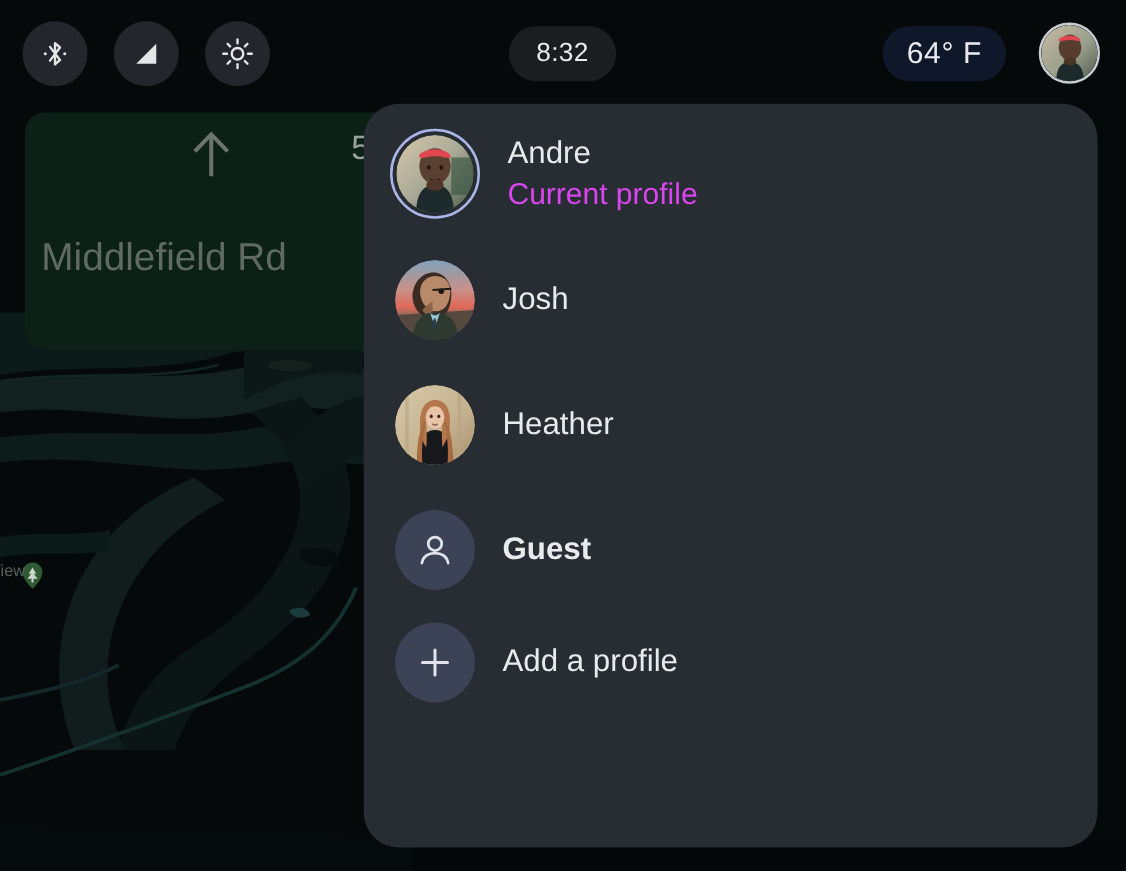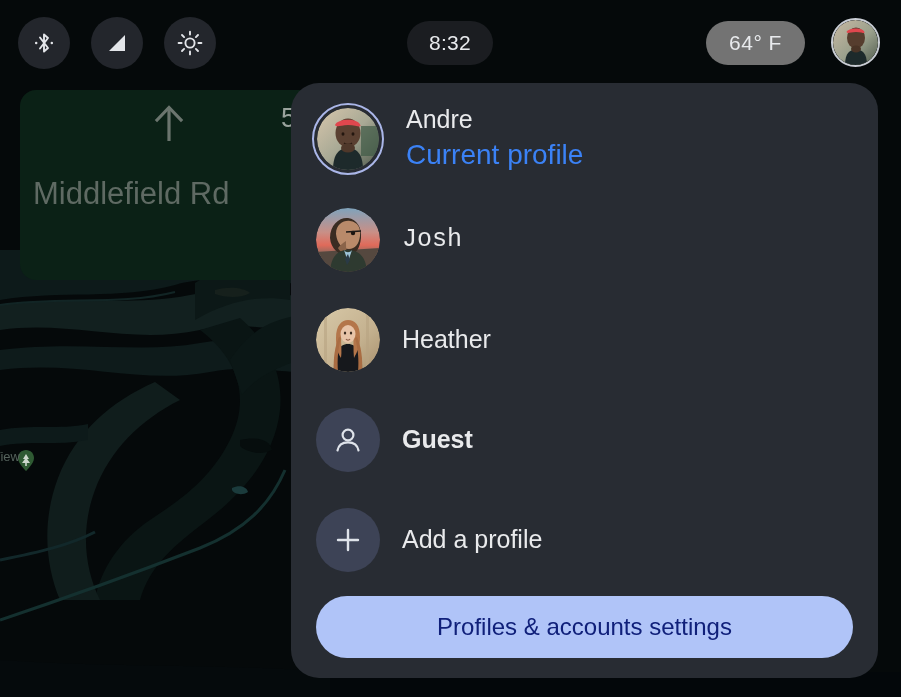--- a/index.html
+++ b/index.html
@@ -73,26 +73,26 @@
     justify-content: center;
     color: #e8eaed;
     font-size: 21px;
     letter-spacing: 0.3px;
   }
   .temp-pill {
     position: absolute;
     left: 706px; top: 21px;
     width: 99px; height: 44px;
     border-radius: 22px;
-    background: #737373;
+    background: #0f172a;
     display: flex;
     align-items: center;
     justify-content: center;
     color: #e8eaed;
-    font-size: 21px;
+    font-size: 24px;
     letter-spacing: 0.5px;
   }
   .status-avatar {
     position: absolute;
     left: 831px; top: 18px;
     width: 49px; height: 49px;
     border-radius: 50%;
     border: 2px solid #c9cdd4;
     overflow: hidden;
     box-sizing: border-box;
@@ -115,21 +115,21 @@
   }
   .nav-distance {
     position: absolute;
     left: 281px; top: 103px;
     color: #9aa39d;
     font-size: 27px;
     z-index: 11;
   }
   .nav-street {
     position: absolute;
-    left: 33px; top: 176px;
+    left: 33px; top: 188px;
     color: #5f6a63;
     font-size: 31px;
     z-index: 11;
     white-space: nowrap;
   }
   .nav-toward {
     position: absolute;
     left: 33px; top: 226px;
     color: #5f6a63;
     font-size: 22px;
@@ -185,22 +185,22 @@
     display: flex;
     flex-direction: column;
     justify-content: center;
   }
   .row-name {
     color: #e9eaec;
     font-size: 25px;
     line-height: 1.25;
   }
   .row-sub {
-    color: #3b82f6;
-    font-size: 28px;
+    color: #d946ef;
+    font-size: 24px;
     line-height: 1.3;
     margin-top: 2px;
   }
   .icon-circle {
     width: 64px; height: 64px;
     margin-left: 25px;
     border-radius: 50%;
     background: #3d4356;
     display: flex;
     align-items: center;
@@ -362,21 +362,21 @@
             </g>
           </svg>
         </div>
       </div>
       <div class="row-text">
         <span class="row-name">Andre</span>
         <span class="row-sub">Current profile</span>
       </div>
     </div>
 
-    <div class="profile-row" style="top:114px;font-family:Liberation Mono, monospace;">
+    <div class="profile-row" style="top:114px;">
       <div class="avatar-wrap">
         <svg width="64" height="64" viewBox="0 0 64 64">
           <defs>
             <clipPath id="clipJ">
                 <circle cx="32" cy="32" r="32"></circle>
               </clipPath>
             <linearGradient id="bgJ" x1="0" y1="0" x2="0" y2="1">
               <stop offset="0%" stop-color="#7fa3bc"></stop>
               <stop offset="38%" stop-color="#c98f86"></stop>
               <stop offset="58%" stop-color="#e06a5a"></stop>
@@ -441,28 +441,27 @@
         <svg width="32" height="32" viewBox="0 0 32 32">
           <circle cx="16" cy="11" r="5.4" stroke="#dfe3ea" stroke-width="2.2" fill="none"></circle>
           <path d="M5.5 26.5 C6.5 21 10.8 18.4 16 18.4 C21.2 18.4 25.5 21 26.5 26.5" stroke="#dfe3ea" stroke-width="2.2" fill="none" stroke-linecap="round"></path>
         </svg>
       </div>
       <div class="row-text">
         <span class="row-name">Guest</span>
       </div>
     </div>
 
-    <div class="profile-row" style="top:414px;">
+    <div class="profile-row" style="top:404px;">
       <div class="icon-circle">
         <svg width="32" height="32" viewBox="0 0 32 32">
           <path d="M16 6 L16 26" stroke="#dfe3ea" stroke-width="2.4" stroke-linecap="round"></path>
           <path d="M6 16 L26 16" stroke="#dfe3ea" stroke-width="2.4" stroke-linecap="round"></path>
         </svg>
       </div>
       <div class="row-text">
         <span class="row-name">Add a profile</span>
       </div>
     </div>
 
-    <button id="settings-button">Profiles &amp; accounts settings</button>
   </div>
 
 </div>
 
 </body></html>

